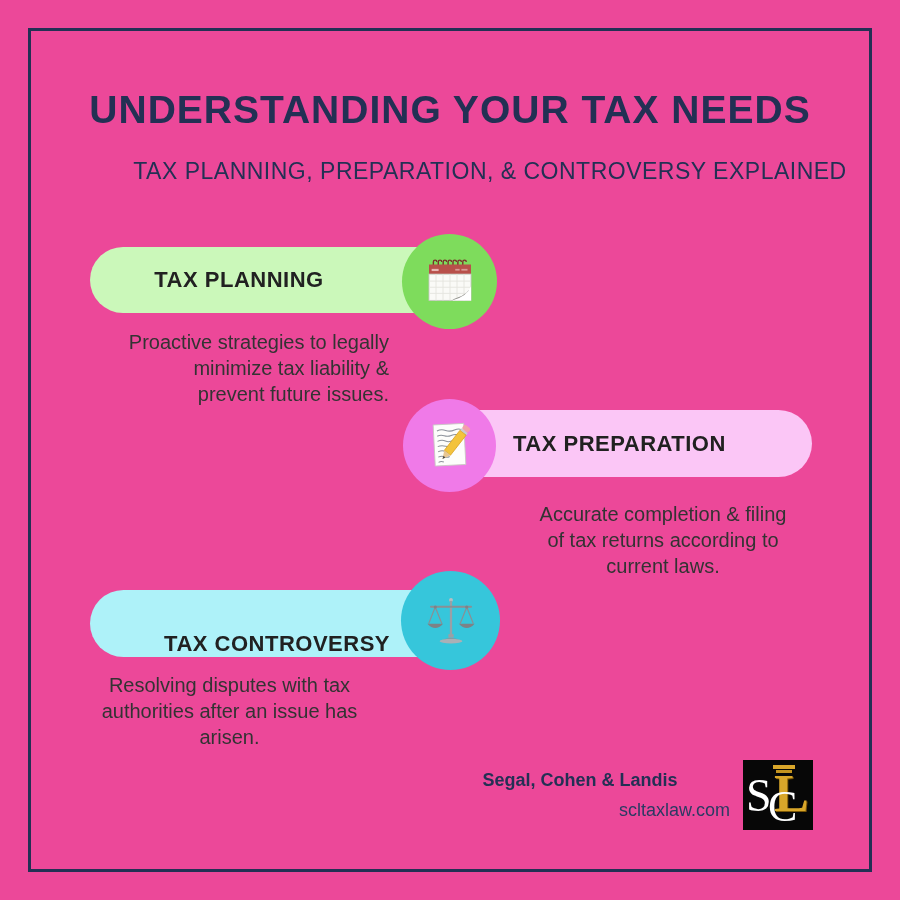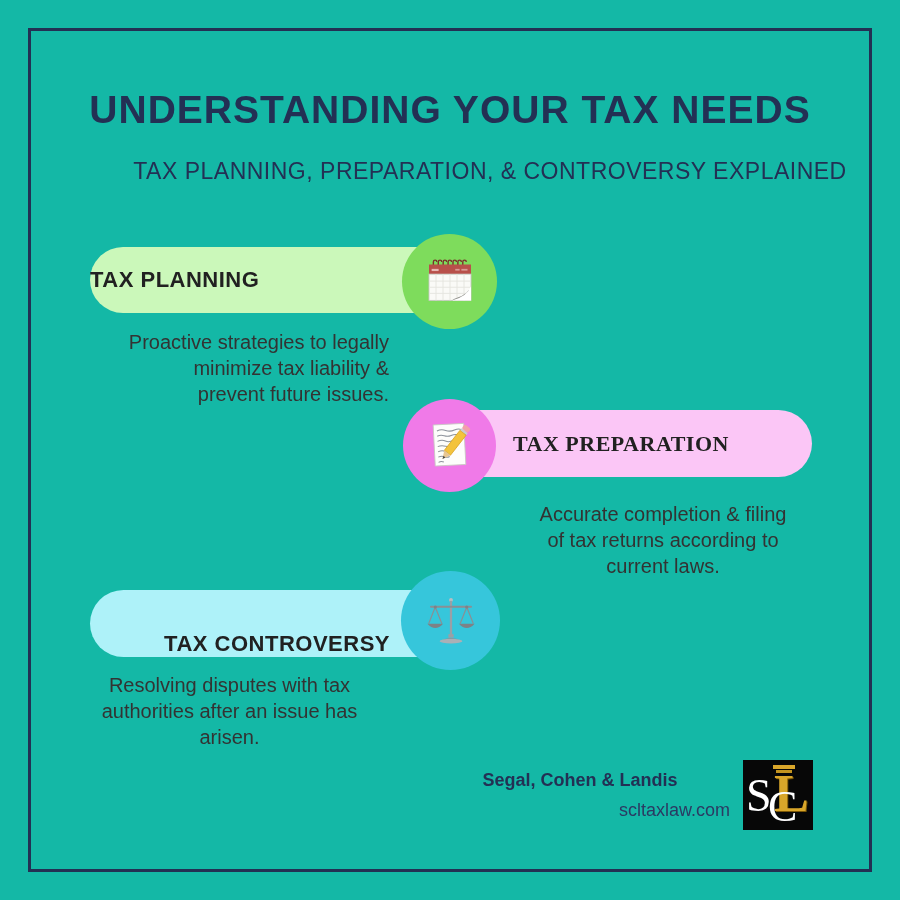--- a/index.html
+++ b/index.html
@@ -1,36 +1,36 @@
 <!DOCTYPE html>
 <html><head>
 <meta charset="utf-8">
 <style>
   html,body{margin:0;padding:0;background:#fff;}
-  #canvas{position:relative;width:900px;height:900px;background:#14b8a6;
+  #canvas{position:relative;width:900px;height:900px;background:#ec4899;
     font-family:"Liberation Sans",sans-serif;overflow:hidden;}
   .frame{position:absolute;left:28px;top:28px;right:28px;bottom:28px;
     border:3px solid #233054;pointer-events:none;}
   .title{position:absolute;top:88px;left:0;width:900px;text-align:center;
     font-size:39px;font-weight:700;letter-spacing:1px;color:#233054;}
   .subtitle{position:absolute;top:158px;left:0;width:900px;text-align:center;
     font-size:23px;font-weight:400;letter-spacing:0.5px;color:#233054;padding-left:40px;}
   .pill{position:absolute;z-index:1;}
   .pill.green{left:90px;top:247px;width:378px;height:66px;border-radius:33px;background:#cbf8ba;}
   .pill.pink{left:430px;top:410px;width:382px;height:67px;border-radius:34px;background:#fbc6f6;}
   .pill.cyan{left:90px;top:590px;width:378px;height:67px;border-radius:34px;background:#aef2f9;}
   .circle{position:absolute;z-index:2;border-radius:50%;display:flex;align-items:center;justify-content:center;}
   .circle.green{left:402px;top:234px;width:95px;height:95px;background:#7edc5c;}
   .circle.pink{left:403px;top:399px;width:93px;height:93px;background:#f07ae8;}
   .circle.cyan{left:401px;top:571px;width:99px;height:99px;background:#36c6db;}
   .circle svg{width:56px;height:56px;}
   .pill-label{position:absolute;z-index:3;font-size:22px;font-weight:700;
     letter-spacing:0.5px;color:#212121;}
-  .label-planning{left:90px;top:247px;width:298px;height:66px;line-height:66px;text-align:left;}
-  .label-preparation{left:513px;top:410px;width:300px;height:67px;line-height:67px;text-align:left;font-family:Liberation Serif, serif;}
+  .label-planning{left:90px;top:247px;width:298px;height:66px;line-height:66px;text-align:center;}
+  .label-preparation{left:513px;top:410px;width:300px;height:67px;line-height:67px;text-align:left;}
   .label-controversy{left:90px;top:590px;width:300px;height:67px;line-height:67px;text-align:right;margin-top:20px;}
   .desc{position:absolute;font-size:20px;line-height:26px;color:#333333;white-space:pre-line;}
   .desc-planning{left:69px;top:329px;width:320px;text-align:right;}
   .desc-preparation{left:513px;top:501px;width:300px;text-align:center;}
   .desc-controversy{left:69px;top:672px;width:321px;text-align:center;}
   .firm-name{position:absolute;left:430px;top:770px;width:300px;text-align:center;
     font-size:18px;font-weight:700;color:#233054;}
   .firm-site{position:absolute;left:430px;top:800px;width:300px;text-align:right;
     font-size:18px;font-weight:400;color:#2b3a63;}
   .logo{position:absolute;left:743px;top:760px;width:70px;height:70px;background:#070707;

